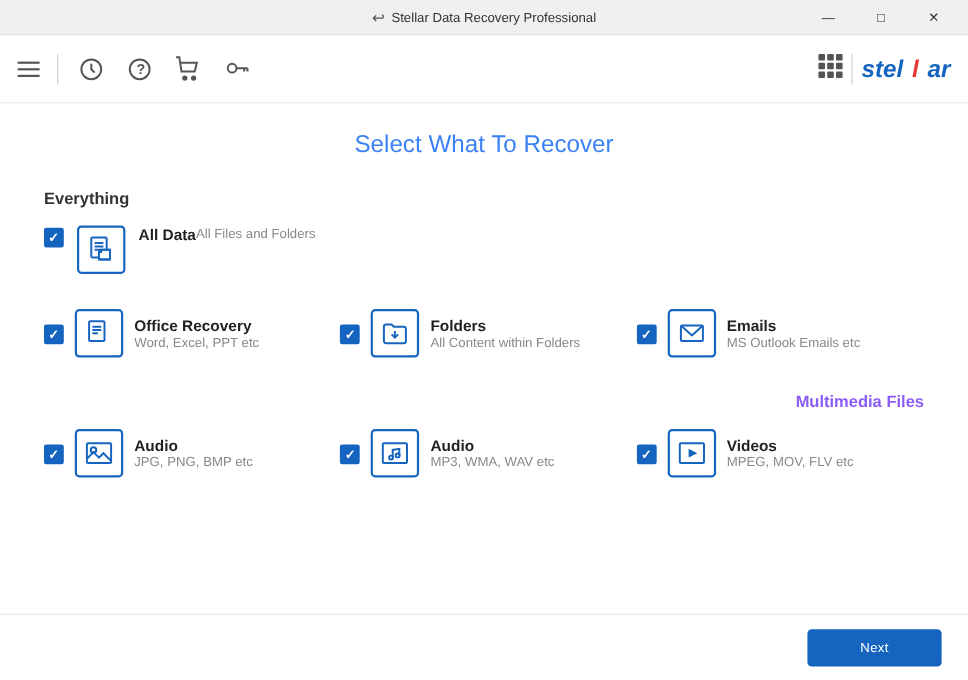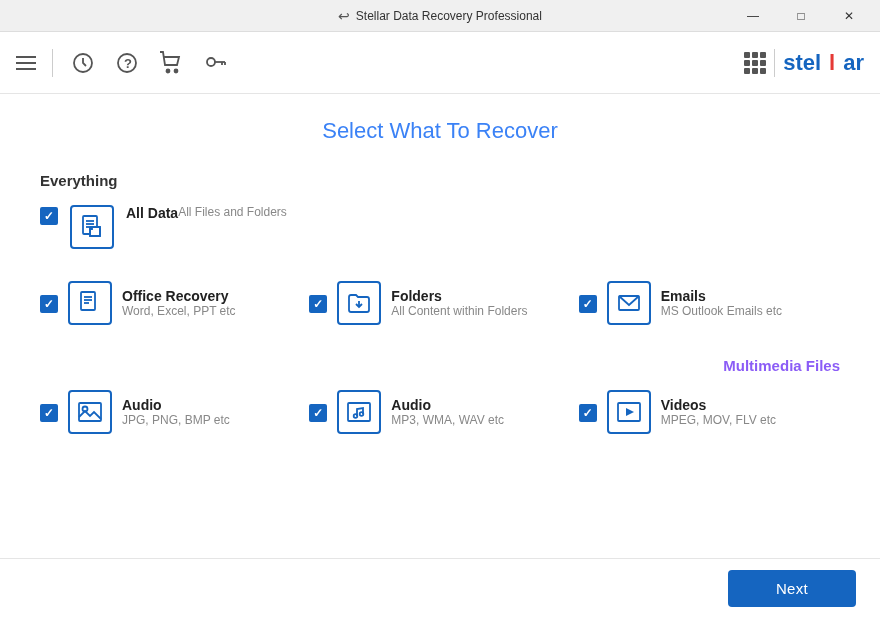--- a/index.html
+++ b/index.html
@@ -78,22 +78,22 @@
       color: #555;
       font-size: 18px;
     }
     .toolbar-divider {
       width: 1px;
       height: 28px;
       background: #ccc;
     }
     .toolbar-right {
       display: flex;
-      align-items: center;
       gap: 8px;
+      font-style: italic;
     }
     .stellar-logo {
       display: flex;
       align-items: center;
       gap: 8px;
       font-size: 22px;
       font-weight: 600;
       color: #1565c0;
     }
     .stellar-logo span.red { color: #e53935; }
@@ -221,21 +221,21 @@
       justify-content: flex-end;
       padding: 0 24px;
       flex-shrink: 0;
     }
     .next-btn {
       background: #1565c0;
       color: #fff;
       border: none;
       border-radius: 4px;
       padding: 10px 48px;
-      font-size: 15px;
+      font-size: 12px;
       font-weight: 500;
       cursor: pointer;
       letter-spacing: 0.3px;
     }
 
     
     .hamburger {
       display: flex;
       flex-direction: column;
       gap: 4px;

